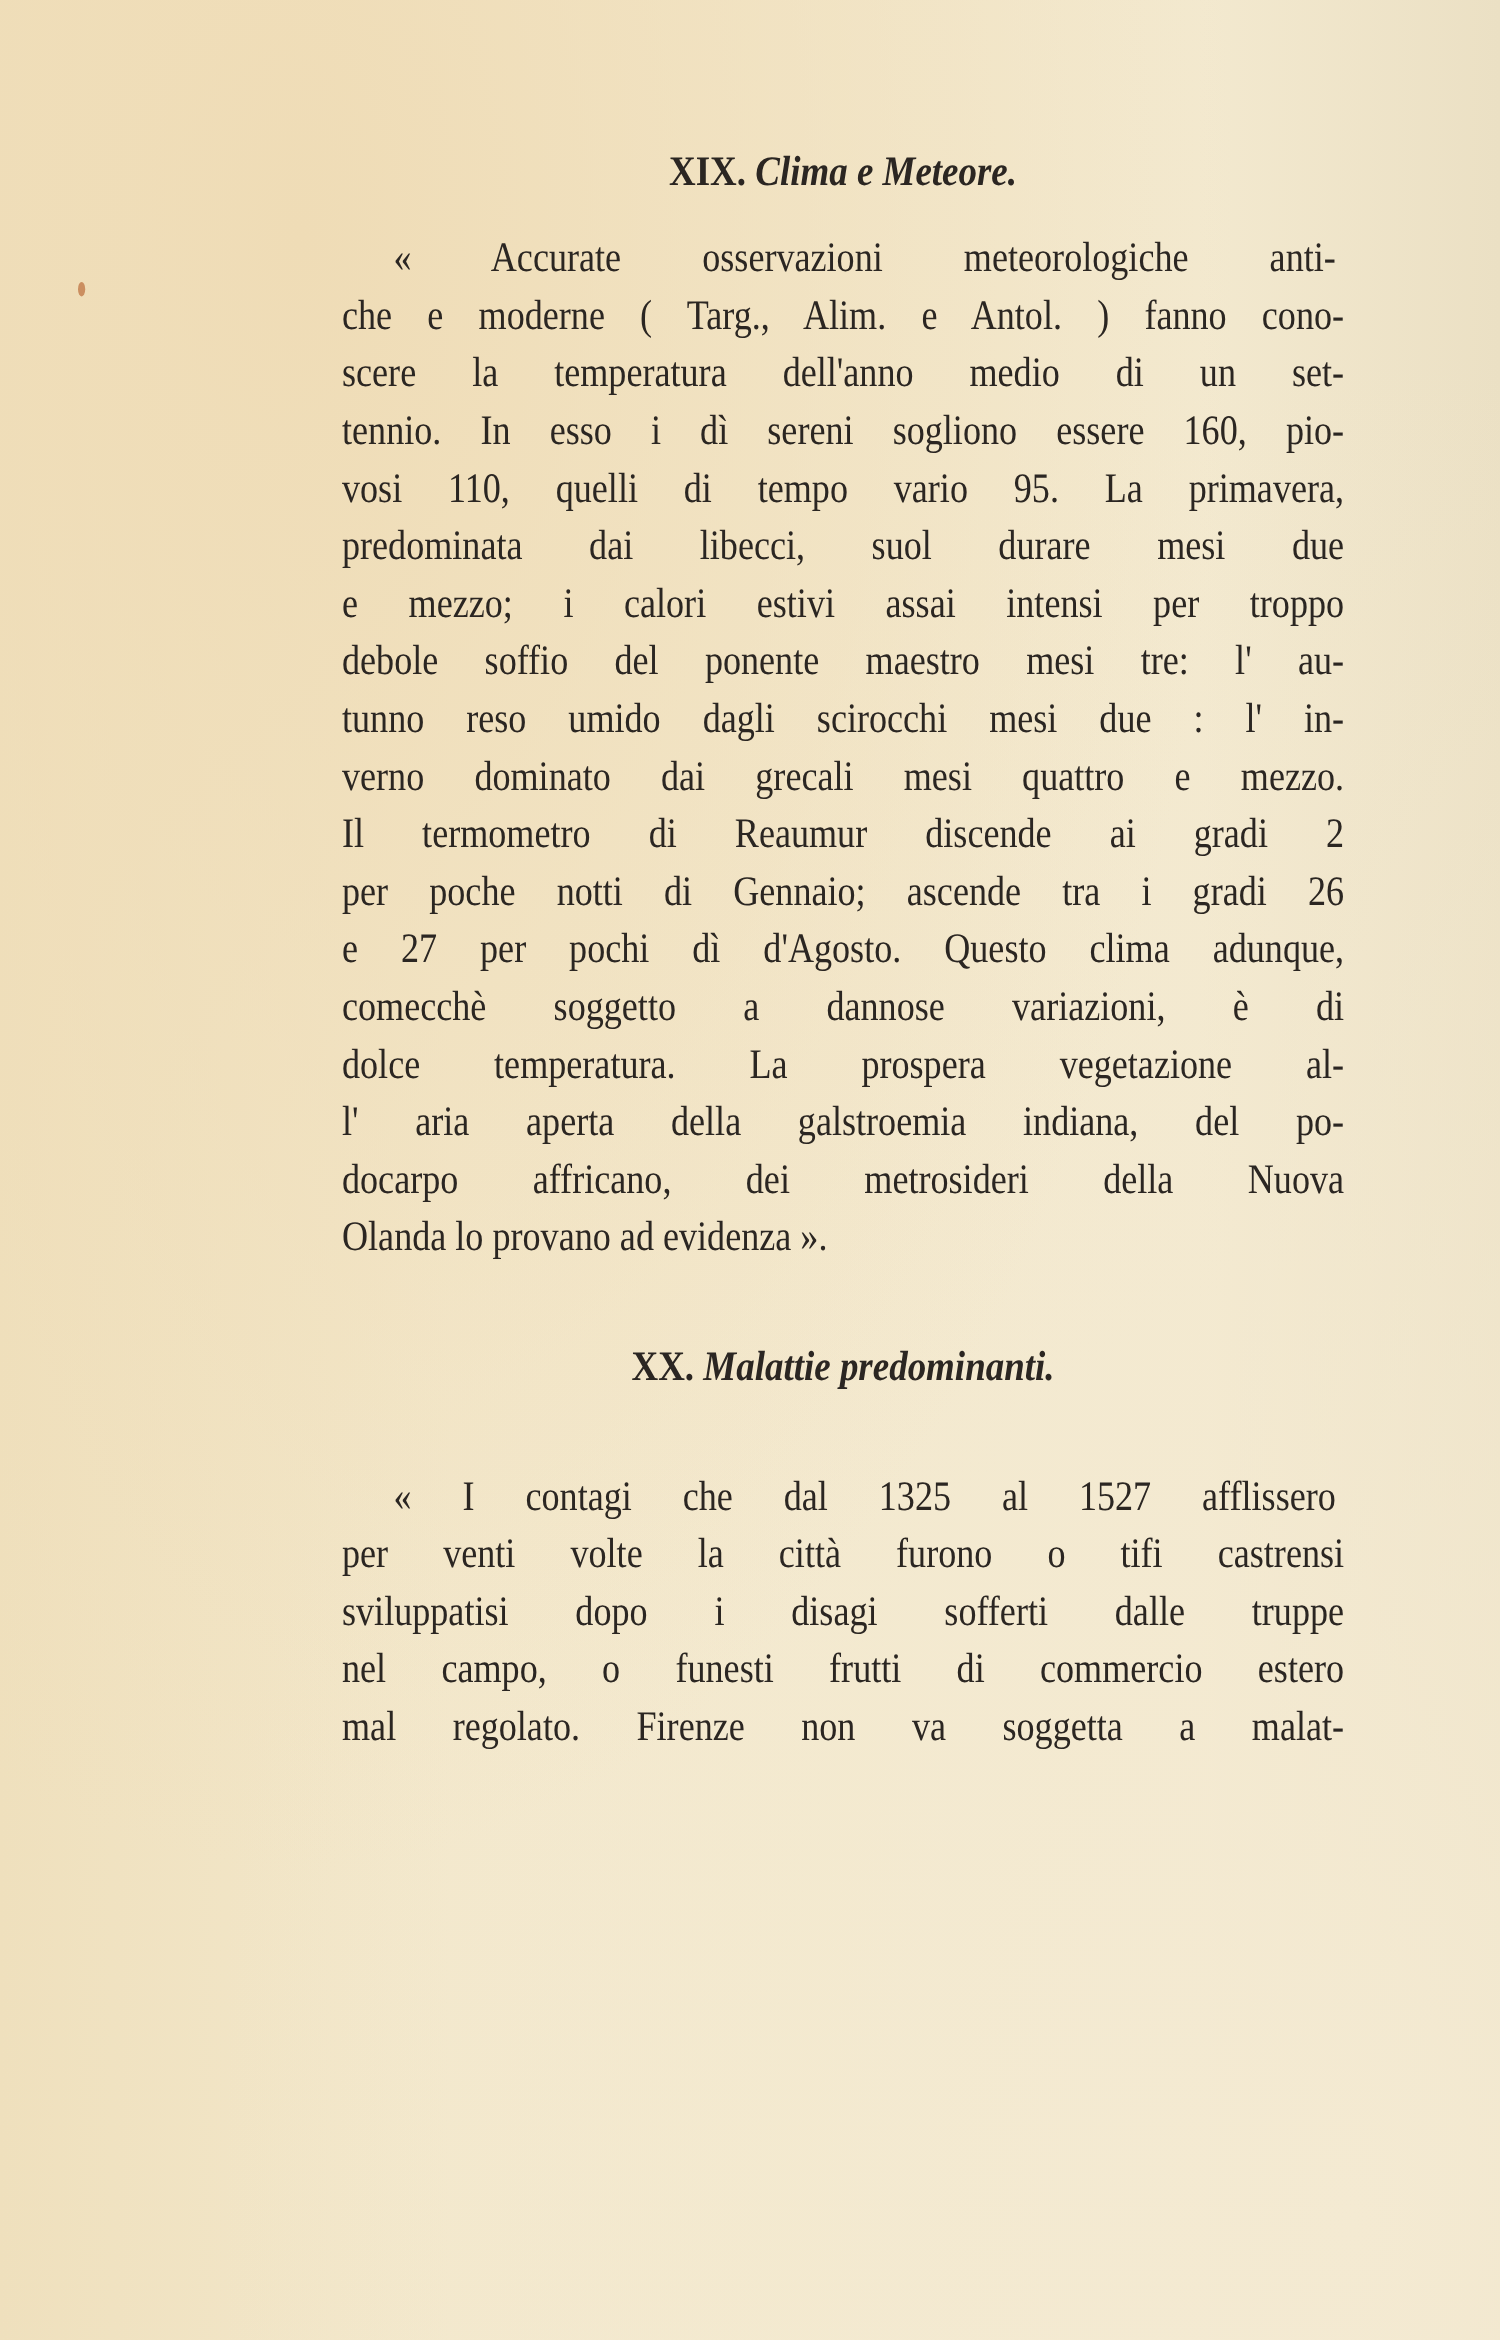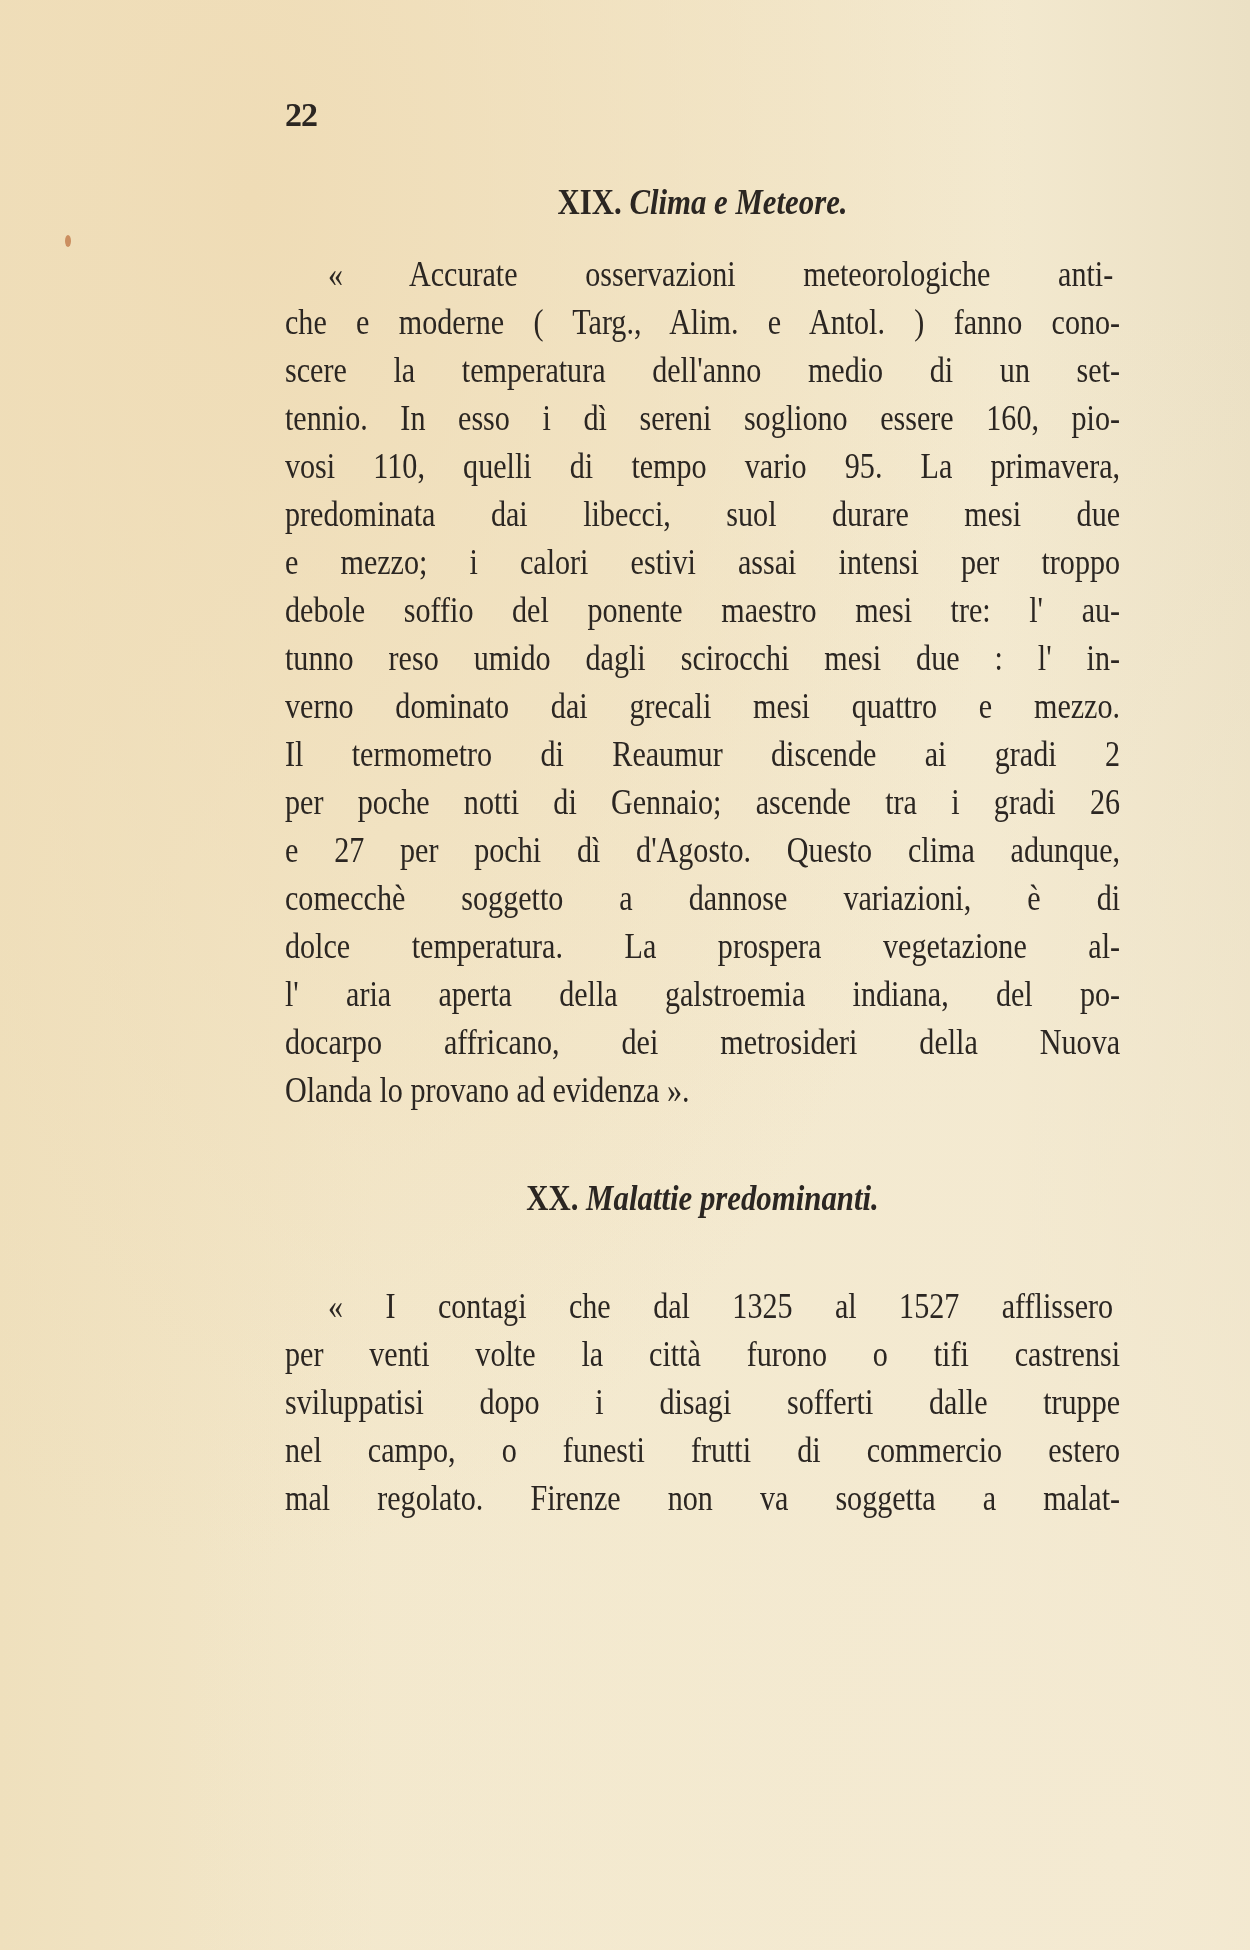--- a/index.html
+++ b/index.html
@@ -40,21 +40,20 @@
   .heading .title { font-style: italic; font-weight: bold; }
   .gap-sm { height: 24px; }
   .gap-lg { height: 60px; }
 </style>
 </head>
 <body>
 
 <div class="stain"></div>
 
 <div class="page">
-  <div class="folio">22</div>
 
 
   <div class="gap-sm"></div>
   <div class="heading">
     <span class="num">XIX.</span>
     <span class="title">Clima e Meteore.</span>
   </div>
   <div class="gap-sm"></div>
 
   <div>

